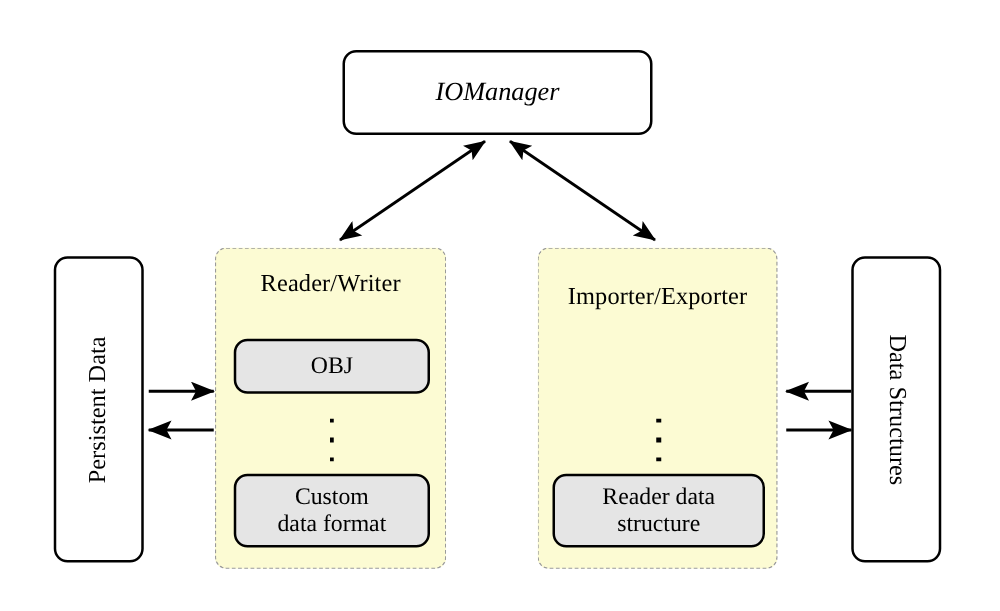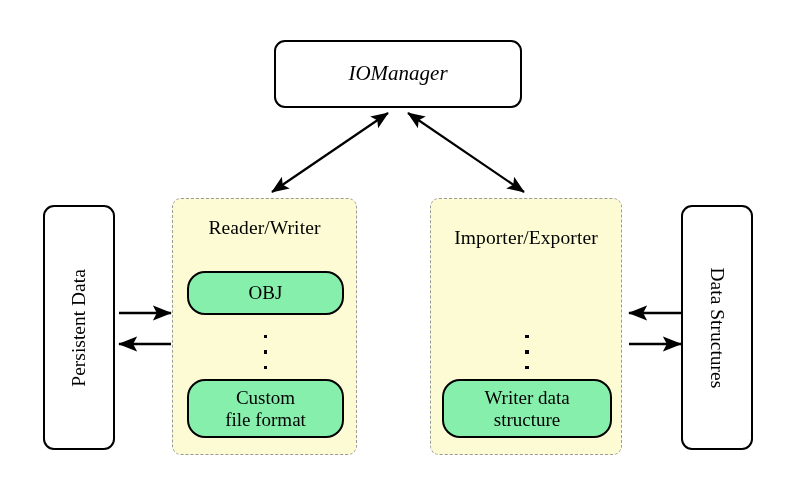--- a/index.html
+++ b/index.html
@@ -52,24 +52,23 @@
     left: 0;
     width: 100%;
     text-align: center;
     font-size: 19.5px;
     letter-spacing: 0.1px;
     color: #000000;
   }
 
   
   .inner {
-    background: #86efac;
+    background: #e5e5e5;
     border-width: 2.6px;
     font-size: 19px;
-    border-radius: 18px;
   }
 
   
   .vdots {
     position: absolute;
     display: flex;
     flex-direction: column;
     align-items: center;
     justify-content: space-between;
   }
@@ -149,36 +148,36 @@
     </div>
 
     <div class="vdots" style="left:0; top:136px; width:185px; height:34px;">
       <i></i>
         <i></i>
         <i></i>
     </div>
 
     <div class="box inner" style="left:14px; top:180px; width:157px; height:59px; white-space:pre-line;">
       <span>Custom
-file format</span>
+data format</span>
     </div>
   </div>
 
   <div class="group" style="left:430px; top:198px; width:192px; height:257px;">
     <div class="group-title" style="top:18px;margin-top:10px;">Importer/Exporter</div>
 
 
     <div class="vdots" style="left:0; top:136px; width:192px; height:34px;">
       <i></i>
         <i></i>
         <i></i>
     </div>
 
     <div class="box inner" style="left:11px; top:180px; width:170px; height:59px; white-space:pre-line;">
-      <span>Writer data
+      <span>Reader data
 structure</span>
     </div>
   </div>
 
   <div class="box rot-down" style="left:681px; top:205px; width:72px; height:245px;">
     <span class="rot-label">Data Structures</span>
   </div>
 
 </div>
 

